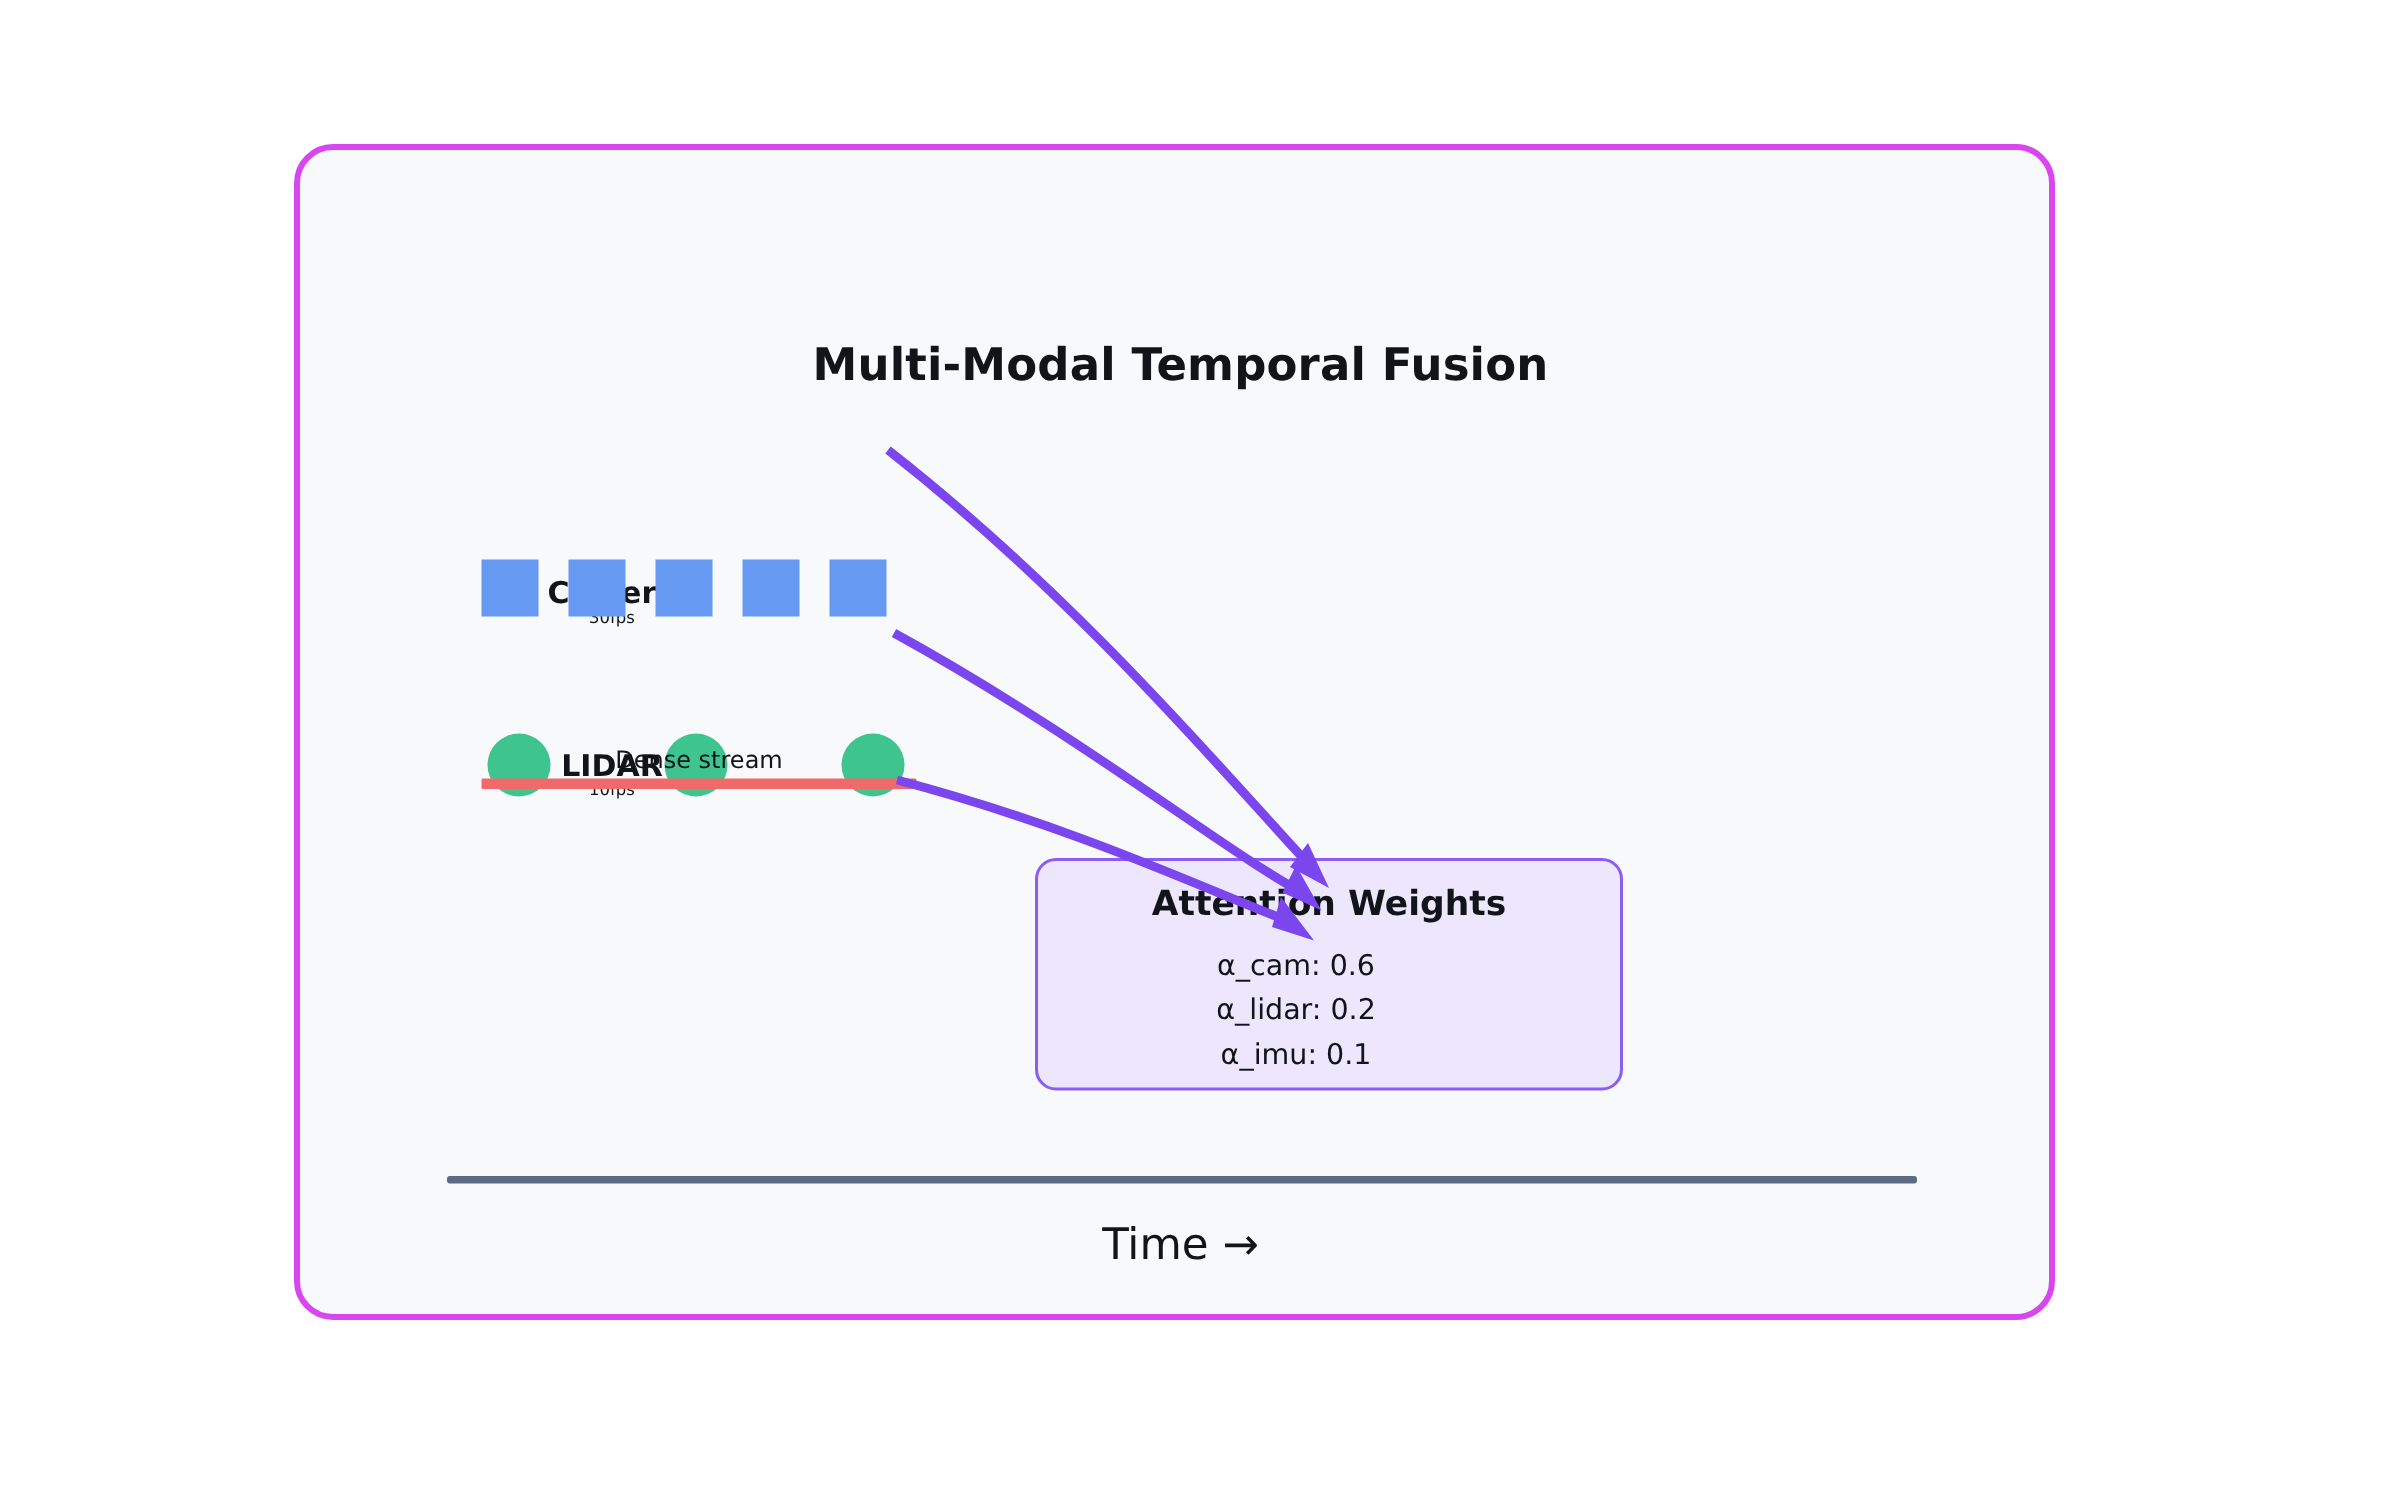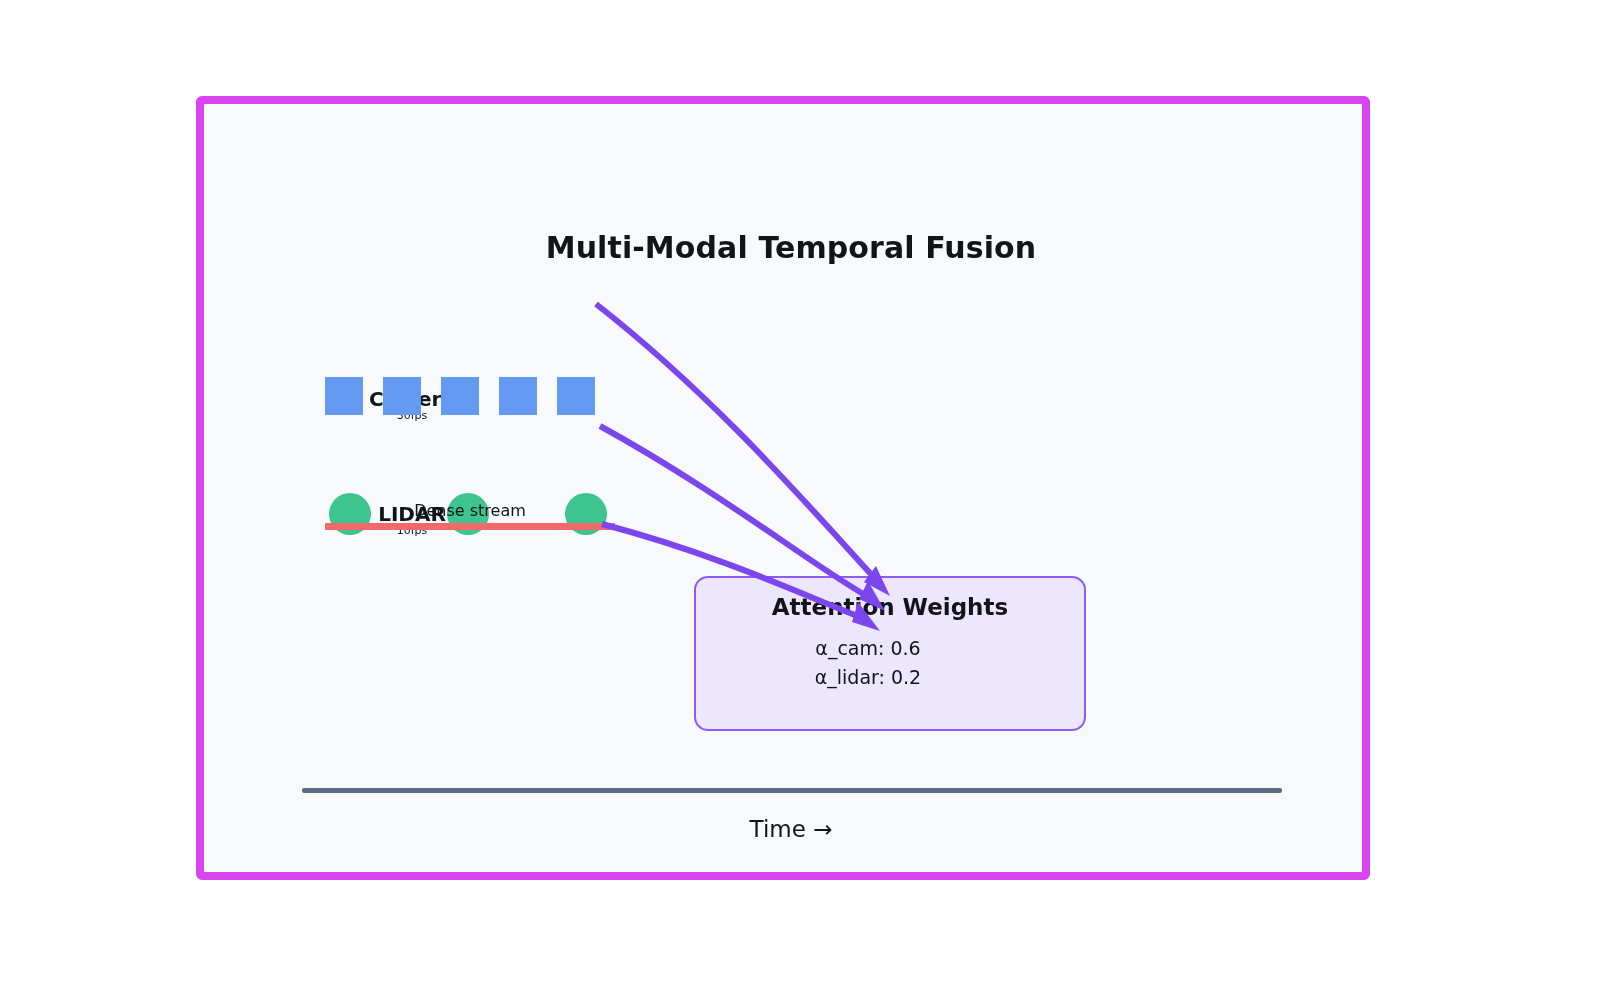--- a/index.html
+++ b/index.html
@@ -20,22 +20,22 @@
 
   
   .card {
     position: absolute;
     left: 196px;
     top: 96px;
     width: 1174px;
     height: 784px;
     box-sizing: border-box;
     background: #f7f9fb;
-    border: 8px solid #d946ef;
-    border-radius: 6px;
+    border: 4px solid #d946ef;
+    border-radius: 26px;
   }
 
   
   .title {
     position: absolute;
     left: 0;
     top: 126px;
     width: 1174px;
     text-align: center;
     font-size: 30px;
@@ -161,21 +161,21 @@
     height: 5px;
     background: #5a6b82;
     border-radius: 2px;
   }
   .axis-label {
     position: absolute;
     left: 0;
     top: 712px;
     width: 1174px;
     text-align: center;
-    font-size: 23px;
+    font-size: 29px;
     color: #111418;
   }
 </style>
 </head>
 <body>
 
 <div id="stage">
 
   <div class="card">
 
@@ -200,20 +200,21 @@
     <div class="lidar-dot" style="left:361px"></div>
 
     <div class="imu-caption">Dense stream</div>
     <div class="imu-bar"></div>
 
     <div class="attn-box"></div>
     <div class="attn-title">Attention Weights</div>
     <div class="attn-lines">
       <div>α_cam: 0.6</div>
       <div>α_lidar: 0.2</div>
+      <div>α_imu: 0.1</div>
     </div>
 
     <svg class="arrows" viewBox="0 0 1174 784">
 
       <path d="M 392,200 C 520,300 620,420 676,480" fill="none" stroke="#7c46ee" stroke-width="6"></path>
       <polygon points="686,492 660,478 672,462" fill="#7c46ee"></polygon>
 
       <path d="M 396,322 C 520,390 620,470 670,496" fill="none" stroke="#7c46ee" stroke-width="6"></path>
       <polygon points="681,507 655,495 664,477" fill="#7c46ee"></polygon>
 

